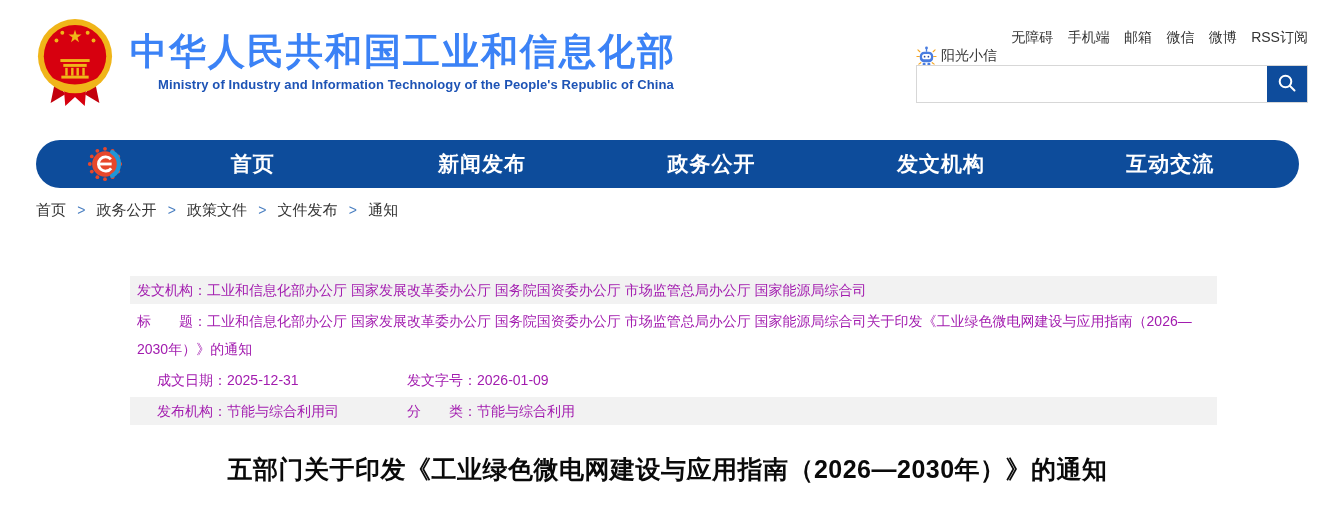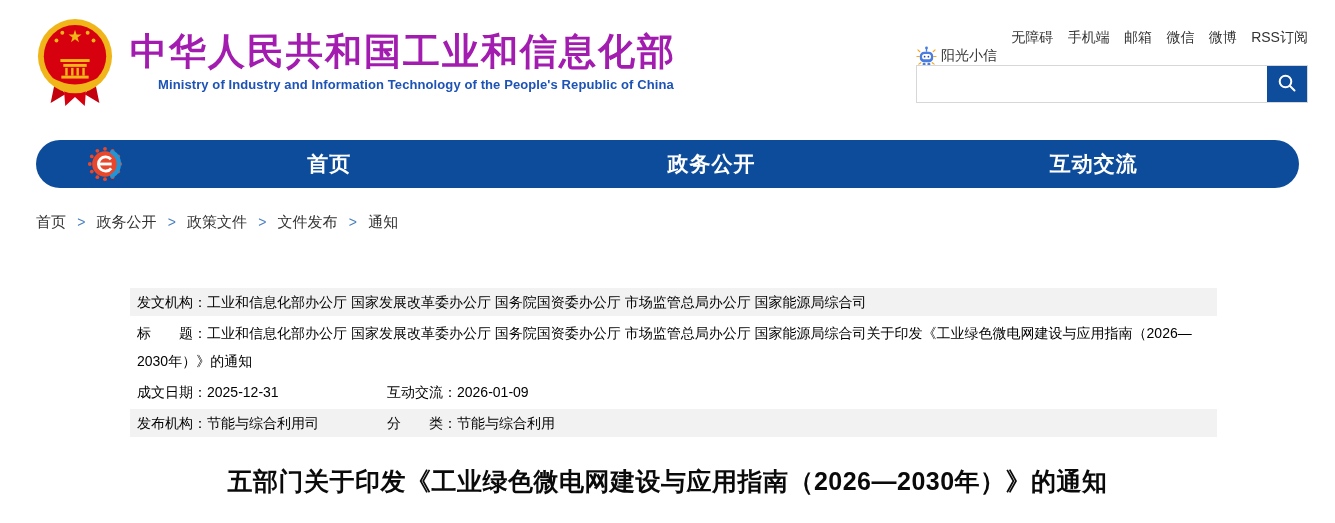--- a/index.html
+++ b/index.html
@@ -8,21 +8,21 @@
     font-family:"Liberation Sans","DejaVu Sans",sans-serif;
     color:#333; overflow:hidden;
   }
   .page { position:relative; width:1335px; height:523px; background:#fff; }
 
   
   .header { display:flex; justify-content:space-between; align-items:flex-start;
             padding:14px 27px 0 36px; height:126px; }
   .brand { display:flex; align-items:center; cursor:pointer; }
   .emblem { width:78px; height:96px; margin-right:16px; flex:0 0 auto; }
-  .brand-cn { font-size:37px; font-weight:bold; color:#a21caf; letter-spacing:2px;
+  .brand-cn { font-size:37px; font-weight:bold; color:#3b82f6; letter-spacing:2px;
               white-space:nowrap; line-height:1.1; }
   .brand-en { font-size:13px; font-weight:bold; color:#1d53b5; margin-top:5px;
               white-space:nowrap; letter-spacing:0.1px;padding-left:28px; }
 
   .header-right { width:392px; display:flex; flex-direction:column; }
   .quick-links { display:flex; align-items:center; justify-content:space-between;
                  margin-top:13px; height:22px; font-size:14px; color:#333; }
   .qlink { cursor:pointer; white-space:nowrap; }
   .qlink.with-icon { display:flex; align-items:center; gap:4px;margin-top:36px; }
   .robot-ic { width:21px; height:23px; display:inline-block; }
@@ -36,30 +36,30 @@
 
   
   .nav { margin:14px 36px 0; height:48px; background:#0d4c9b; border-radius:24px;
          display:flex; align-items:center; padding:0 14px 0 50px; }
   .nav-logo { width:38px; height:38px; margin-right:14px; flex:0 0 auto; }
   .nav-items { flex:1; display:flex; align-items:center; }
   .nav-item { flex:1; text-align:center; color:#fff; font-size:21px; font-weight:bold;
               letter-spacing:1px; cursor:pointer; white-space:nowrap; }
 
   
-  .breadcrumb { margin:25px 36px 0; font-size:15px; color:#333; }
+  .breadcrumb { margin:13px 36px 0; font-size:15px; color:#333; }
   .bc-item { cursor:pointer; }
   .bc-sep { color:#4a7fc1; margin:0 7px; font-size:14px; }
 
   
   .meta-table { margin:56px 118px 0 130px; }
   .meta-row { min-height:28px; line-height:28px; margin-bottom:3px; font-size:14px;
-              color:#000000; padding-left:7px; }
+              color:#a21caf; padding-left:7px; }
   .meta-row.gray { background:#f2f2f2; }
-  .meta-col1 { display:inline-block; width:250px; }
+  .meta-col1 { display:inline-block; width:250px;margin-left:20px; }
 
   
   .article-title { margin-top:28px; text-align:center; font-size:25px; font-weight:bold;
                    color:#0a0a0a; letter-spacing:0.5px; }
 </style>
 </head>
 <body>
 
 <div class="page">
 
@@ -158,21 +158,23 @@
             <circle cx="33.9" cy="12" r="2"></circle>
         </g>
         <circle cx="20" cy="20" r="13.5" fill="#e8472b"></circle>
         <path d="M27.5 7.5 A 14.5 14.5 0 0 1 27.5 32.5" stroke="#2196d6" stroke-width="4.5" fill="none" stroke-linecap="round"></path>
         <path d="M26.5 24.5 A 7.5 7.5 0 1 1 26.2 15" stroke="#fff" stroke-width="3" fill="none"></path>
         <line x1="12.8" y1="20" x2="27" y2="20" stroke="#fff" stroke-width="3"></line>
       </svg>
     </span>
     <div class="nav-items">
       <span class="nav-item">首页</span>
+      <span class="nav-item">新闻发布</span>
       <span class="nav-item">政务公开</span>
+      <span class="nav-item">发文机构</span>
       <span class="nav-item">互动交流</span>
     </div>
   </nav>
 
   <div class="breadcrumb">
     <span class="bc-item">首页</span>
     <span class="bc-sep">&gt;</span>
     <span class="bc-item">政务公开</span>
     <span class="bc-sep">&gt;</span>
     <span class="bc-item">政策文件</span>
@@ -183,21 +185,21 @@
   </div>
 
   <div class="meta-table">
     <div class="meta-row gray">
       <span class="meta-label">发文机构：</span><span class="meta-value">工业和信息化部办公厅 国家发展改革委办公厅 国务院国资委办公厅 市场监管总局办公厅 国家能源局综合司</span>
     </div>
     <div class="meta-row">
       <span class="meta-label">标　　题：</span><span class="meta-value">工业和信息化部办公厅 国家发展改革委办公厅 国务院国资委办公厅 市场监管总局办公厅 国家能源局综合司关于印发《工业绿色微电网建设与应用指南（2026—2030年）》的通知</span>
     </div>
     <div class="meta-row">
-      <span class="meta-col1"><span class="meta-label">成文日期：</span><span class="meta-value">2025-12-31</span></span><span class="meta-col2"><span class="meta-label">互动交流：</span><span class="meta-value">2026-01-09</span></span>
+      <span class="meta-col1"><span class="meta-label">成文日期：</span><span class="meta-value">2025-12-31</span></span><span class="meta-col2"><span class="meta-label">发文字号：</span><span class="meta-value">2026-01-09</span></span>
     </div>
     <div class="meta-row gray">
       <span class="meta-col1"><span class="meta-label">发布机构：</span><span class="meta-value">节能与综合利用司</span></span><span class="meta-col2"><span class="meta-label">分　　类：</span><span class="meta-value">节能与综合利用</span></span>
     </div>
   </div>
 
   <h1 class="article-title">五部门关于印发《工业绿色微电网建设与应用指南（2026—2030年）》的通知</h1>
 
 </div>
 

